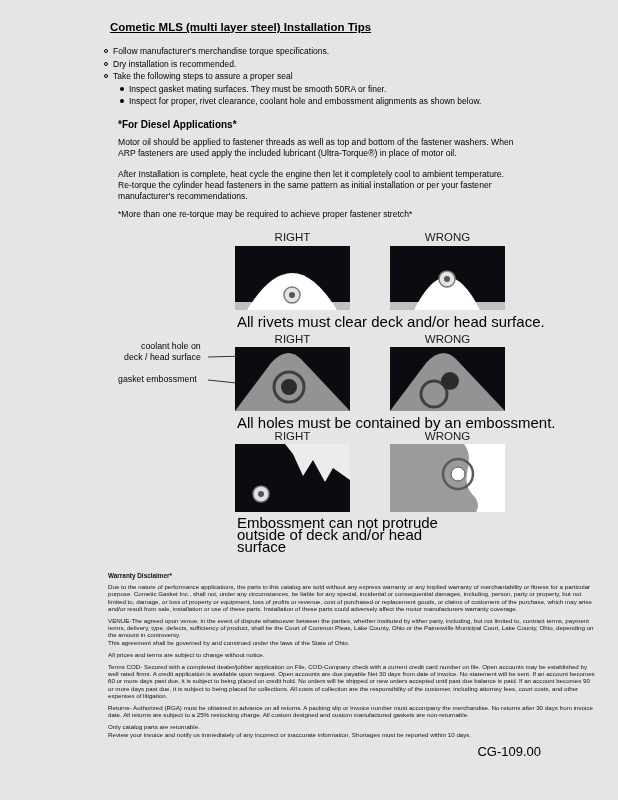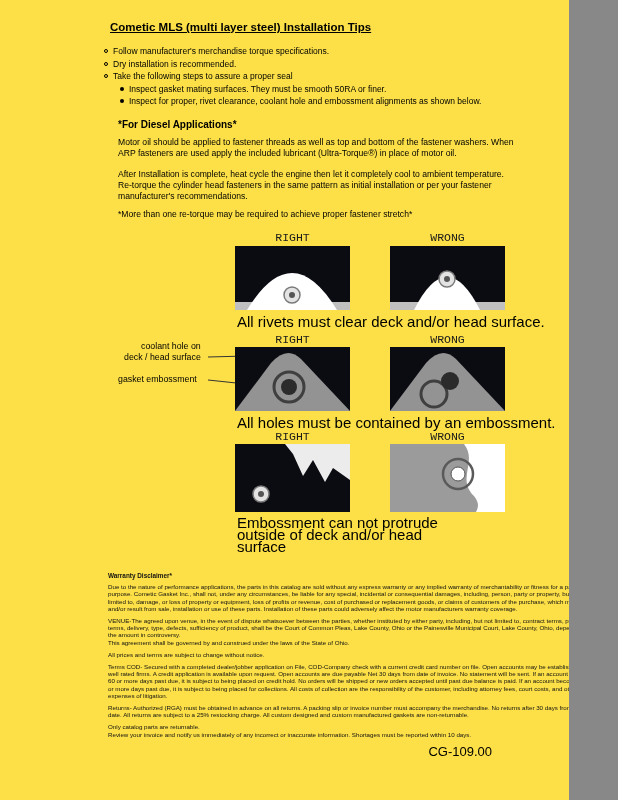--- a/index.html
+++ b/index.html
@@ -1,35 +1,35 @@
 <!DOCTYPE html>
 <html><head>
 <meta charset="utf-8">
 <style>
   * { margin:0; padding:0; box-sizing:border-box; }
   html,body { background:#888; }
   body { width:618px; font-family:"Liberation Sans", sans-serif; color:#000; }
-  .page { position:relative; width:569px; height:800px; background:#fde047; overflow:hidden; }
+  .page { position:relative; width:618px; height:800px; background:#e5e5e5; overflow:hidden; }
 
   .title { position:absolute; left:110px; top:21px; font-size:11.5px; font-weight:bold; text-decoration:underline; }
 
   .tips { position:absolute; left:104px; top:45px; font-size:8.5px; }
   .tip { display:flex; align-items:flex-start; line-height:12.5px; }
   .tip.sub { margin-left:16px;text-align:center; }
   .mk { flex:0 0 auto; width:4px; height:4px; border-radius:50%; margin:4px 5px 0 0; }
   .mk.hollow { border:1px solid #000; }
   .mk.solid  { background:#000; }
 
   .diesel-h { position:absolute; left:118px; top:119px; font-size:10px; font-weight:bold; }
   .para { position:absolute; left:118px; font-size:8.6px; line-height:11.2px; }
   .p1 { top:137px; width:402px; }
   .p2 { top:169px; width:400px; }
   .p3 { top:209px; width:420px; }
 
-  .lbl { position:absolute; width:115px; text-align:center; font-size:11.5px; color:#1a1a1a;font-family:Liberation Mono, monospace; }
+  .lbl { position:absolute; width:115px; text-align:center; font-size:11.5px; color:#1a1a1a; }
   .fig { position:absolute; width:115px; }
   .fig svg { display:block; width:115px; }
   .cap { position:absolute; font-size:15px; color:#000; }
 
   .r1-right-lbl { left:235px; top:231px; }  .r1-wrong-lbl { left:390px; top:231px; }
   .r1-right-img { left:235px; top:246px; }  .r1-wrong-img { left:390px; top:246px; }
   .cap1 { left:237px; top:313px; }
 
   .r2-right-lbl { left:235px; top:333px; }  .r2-wrong-lbl { left:390px; top:333px; }
   .r2-right-img { left:235px; top:347px; }  .r2-wrong-img { left:390px; top:347px; }

